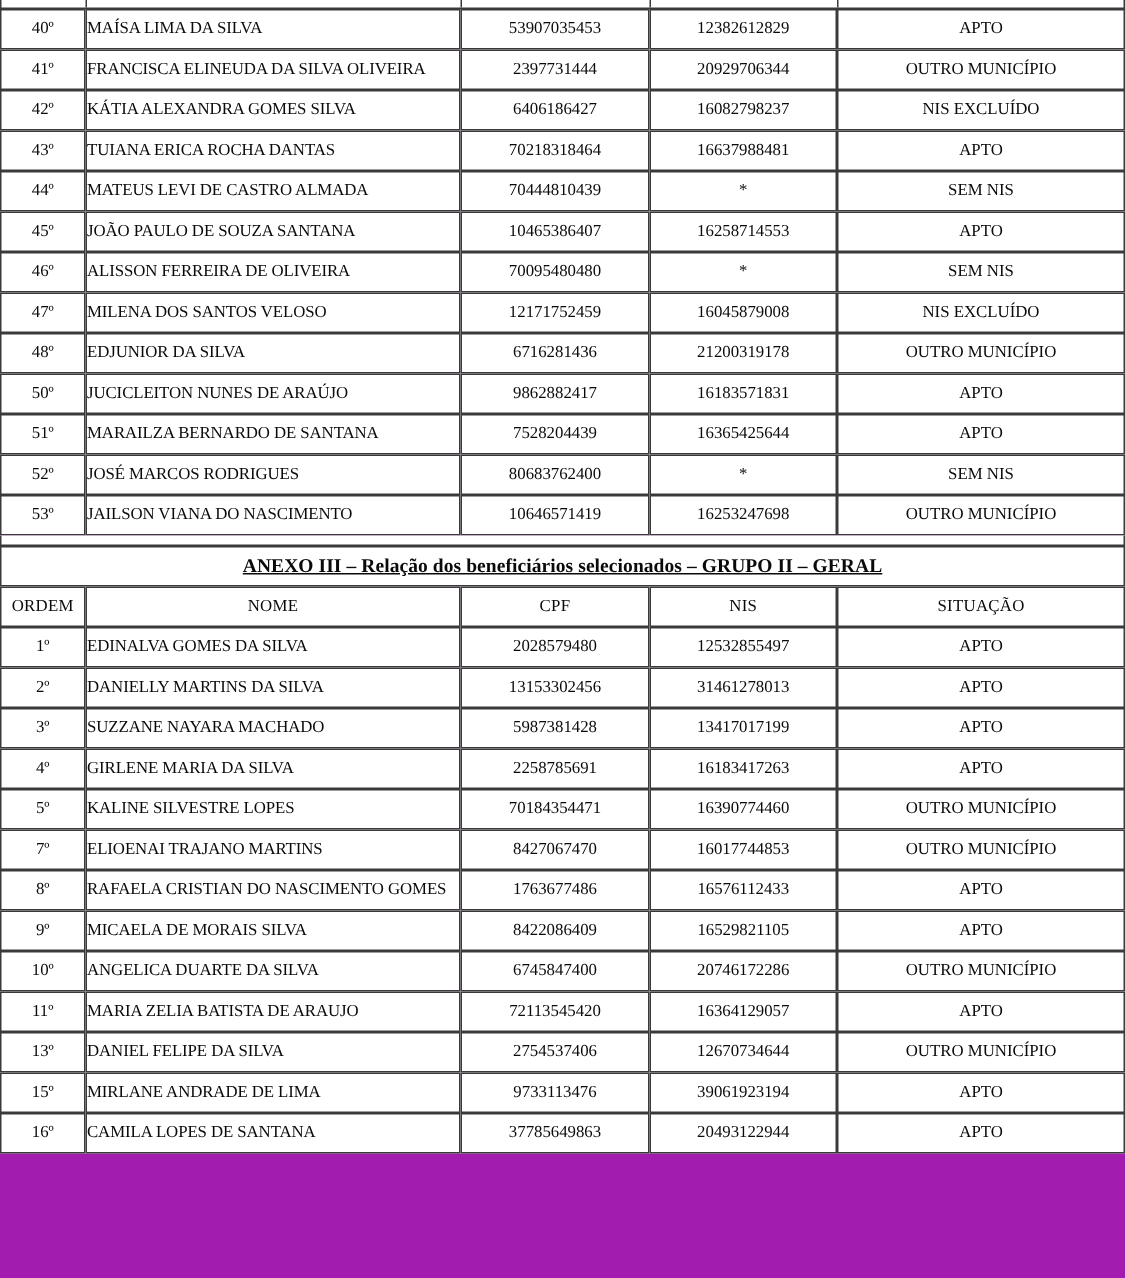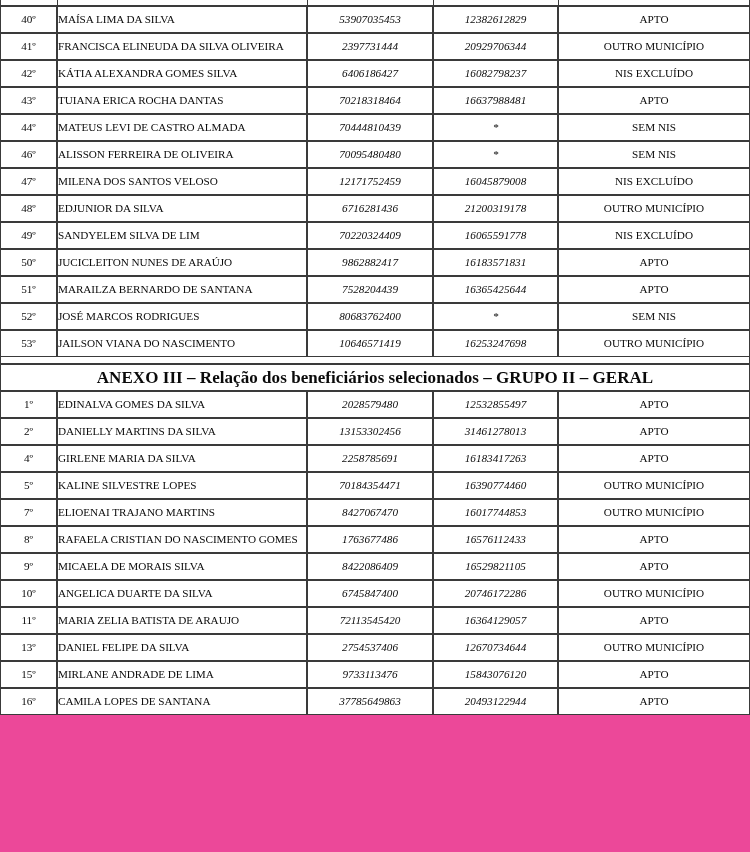--- a/index.html
+++ b/index.html
@@ -11,21 +11,21 @@
     width: 750px;
     height: 852px;
     font-family: "Liberation Serif", "DejaVu Serif", serif;
     color: #0a0a0a;
     overflow: hidden;
   }
   .page {
     position: relative;
     width: 750px;
     height: 852px;
-    background: #ec4899;
+    background: #a21caf;
     overflow: hidden;
   }
   table.doc-table {
     width: 750px;
     border-collapse: separate;
     border-spacing: 0;
     table-layout: fixed;
   }
   table.doc-table td,
   table.doc-table th {
@@ -54,40 +54,40 @@
   }
   .cell-nome {
     text-align: left;
     padding-left: 5px;
     font-size: 11.2px;
     letter-spacing: -0.05px;
   }
   .cell-cpf, .cell-nis {
     text-align: center;
     font-size: 11.2px;
-    font-style: italic;
   }
   .cell-situacao {
     text-align: center;
     font-size: 11.2px;
   }
   .hdr td {
     text-align: center;
     font-weight: bold;
     font-size: 11.5px;
     letter-spacing: 0.2px;
   }
   .title-row td {
     text-align: center;
     height: 23px;
     padding: 0;
   }
   .title-text {
     font-weight: bold;
-    font-size: 17px;
+    font-size: 13px;
+    text-decoration: underline;
     letter-spacing: 0.05px;
   }
   .spacer-strip {
     width: 750px;
     height: 7px;
     border-left: 1.5px solid #3a3a3a;
     border-right: 1.5px solid #3a3a3a;
     border-bottom: 1.5px solid #3a3a3a;
     box-sizing: border-box;
     background: #ffffff;
@@ -160,46 +160,46 @@
           <td class="cell-situacao">APTO</td>
         </tr>
         <tr>
           <td class="cell-ordem">44º</td>
           <td class="cell-nome">MATEUS LEVI DE CASTRO ALMADA</td>
           <td class="cell-cpf">70444810439</td>
           <td class="cell-nis">*</td>
           <td class="cell-situacao">SEM NIS</td>
         </tr>
         <tr>
+          <td class="cell-ordem">45º</td>
+          <td class="cell-nome">JOÃO PAULO DE SOUZA SANTANA</td>
+          <td class="cell-cpf">10465386407</td>
+          <td class="cell-nis">16258714553</td>
+          <td class="cell-situacao">APTO</td>
+        </tr>
+        <tr>
           <td class="cell-ordem">46º</td>
           <td class="cell-nome">ALISSON FERREIRA DE OLIVEIRA</td>
           <td class="cell-cpf">70095480480</td>
           <td class="cell-nis">*</td>
           <td class="cell-situacao">SEM NIS</td>
         </tr>
         <tr>
           <td class="cell-ordem">47º</td>
           <td class="cell-nome">MILENA DOS SANTOS VELOSO</td>
           <td class="cell-cpf">12171752459</td>
           <td class="cell-nis">16045879008</td>
           <td class="cell-situacao">NIS EXCLUÍDO</td>
         </tr>
         <tr>
           <td class="cell-ordem">48º</td>
           <td class="cell-nome">EDJUNIOR DA SILVA</td>
           <td class="cell-cpf">6716281436</td>
           <td class="cell-nis">21200319178</td>
           <td class="cell-situacao">OUTRO MUNICÍPIO</td>
-        </tr>
-        <tr>
-          <td class="cell-ordem">49º</td>
-          <td class="cell-nome">SANDYELEM SILVA DE LIM</td>
-          <td class="cell-cpf">70220324409</td>
-          <td class="cell-nis">16065591778</td>
-          <td class="cell-situacao">NIS EXCLUÍDO</td>
         </tr>
         <tr>
           <td class="cell-ordem">50º</td>
           <td class="cell-nome">JUCICLEITON NUNES DE ARAÚJO</td>
           <td class="cell-cpf">9862882417</td>
           <td class="cell-nis">16183571831</td>
           <td class="cell-situacao">APTO</td>
         </tr>
         <tr>
           <td class="cell-ordem">51º</td>
@@ -234,37 +234,51 @@
         <col class="c-cpf">
         <col class="c-nis">
         <col class="c-situacao">
     </colgroup>
     <tbody>
       <tr class="title-row">
         <td colspan="5">
           <span class="title-text">ANEXO III – Relação dos beneficiários selecionados  – GRUPO II – GERAL</span>
         </td>
       </tr>
+      <tr class="hdr">
+        <td>ORDEM</td>
+        <td>NOME</td>
+        <td>CPF</td>
+        <td>NIS</td>
+        <td>SITUAÇÃO</td>
+      </tr>
     </tbody>
     <tbody id="tbody-two">
         <tr>
           <td class="cell-ordem">1º</td>
           <td class="cell-nome">EDINALVA GOMES DA SILVA</td>
           <td class="cell-cpf">2028579480</td>
           <td class="cell-nis">12532855497</td>
           <td class="cell-situacao">APTO</td>
         </tr>
         <tr>
           <td class="cell-ordem">2º</td>
           <td class="cell-nome">DANIELLY MARTINS DA SILVA</td>
           <td class="cell-cpf">13153302456</td>
           <td class="cell-nis">31461278013</td>
           <td class="cell-situacao">APTO</td>
         </tr>
         <tr>
+          <td class="cell-ordem">3º</td>
+          <td class="cell-nome">SUZZANE NAYARA MACHADO</td>
+          <td class="cell-cpf">5987381428</td>
+          <td class="cell-nis">13417017199</td>
+          <td class="cell-situacao">APTO</td>
+        </tr>
+        <tr>
           <td class="cell-ordem">4º</td>
           <td class="cell-nome">GIRLENE MARIA DA SILVA</td>
           <td class="cell-cpf">2258785691</td>
           <td class="cell-nis">16183417263</td>
           <td class="cell-situacao">APTO</td>
         </tr>
         <tr>
           <td class="cell-ordem">5º</td>
           <td class="cell-nome">KALINE SILVESTRE LOPES</td>
           <td class="cell-cpf">70184354471</td>
@@ -310,21 +324,21 @@
           <td class="cell-ordem">13º</td>
           <td class="cell-nome">DANIEL FELIPE DA SILVA</td>
           <td class="cell-cpf">2754537406</td>
           <td class="cell-nis">12670734644</td>
           <td class="cell-situacao">OUTRO MUNICÍPIO</td>
         </tr>
         <tr>
           <td class="cell-ordem">15º</td>
           <td class="cell-nome">MIRLANE ANDRADE DE LIMA</td>
           <td class="cell-cpf">9733113476</td>
-          <td class="cell-nis">15843076120</td>
+          <td class="cell-nis">39061923194</td>
           <td class="cell-situacao">APTO</td>
         </tr>
         <tr>
           <td class="cell-ordem">16º</td>
           <td class="cell-nome">CAMILA LOPES DE SANTANA</td>
           <td class="cell-cpf">37785649863</td>
           <td class="cell-nis">20493122944</td>
           <td class="cell-situacao">APTO</td>
         </tr>
       </tbody>

